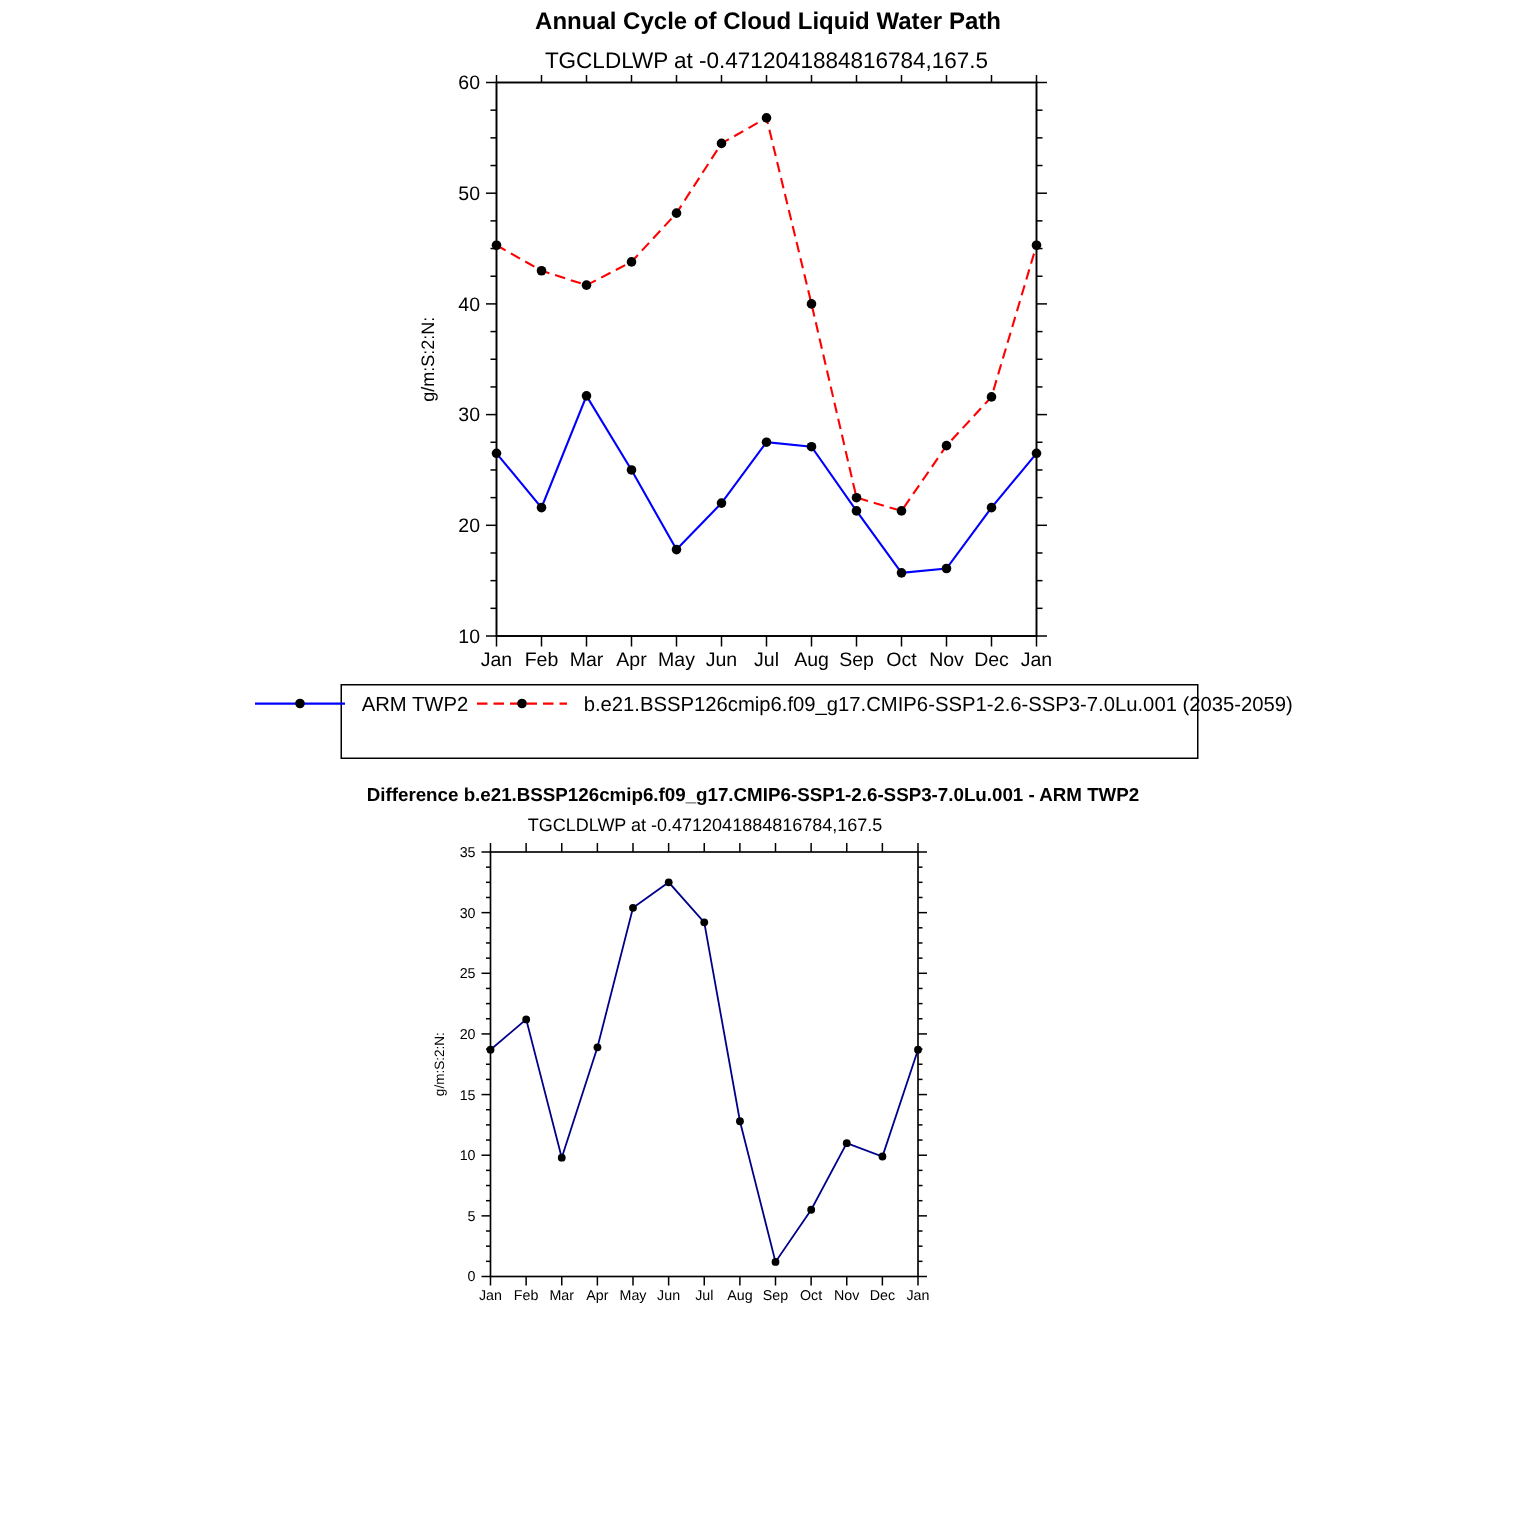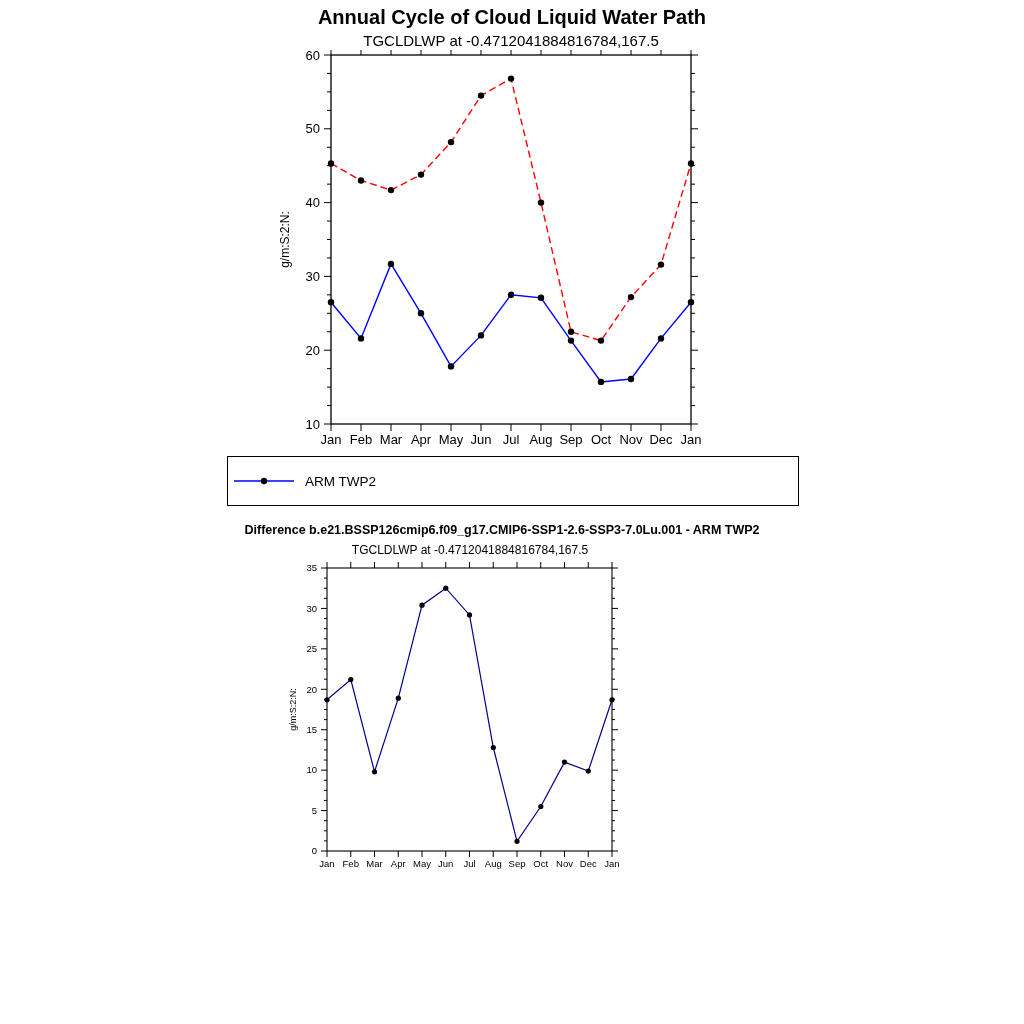--- a/index.html
+++ b/index.html
@@ -7,30 +7,30 @@
     width: 1024px; height: 1024px;
     background: #ffffff;
     position: relative;
     font-family: "Liberation Sans", sans-serif;
     color: #000;
     overflow: hidden;
   }
   .abs { position: absolute; }
   .chart-title { text-align: center; font-weight: bold; white-space: nowrap; }
   .chart-subtitle { text-align: center; white-space: nowrap; }
-  .top-title    { left: 0; top: 6px;  width: 1024px; font-size: 20px; }
+  .top-title    { left: 0; top: 6px;  width: 1024px; font-size: 16px; }
   .top-subtitle { left: 0; top: 32px; width: 1022px; font-size: 15px; }
   .bottom-title    { left: 0; top: 523px; width: 940px; font-size: 12.5px; padding-left: 32px; }
   .bottom-subtitle { left: 0; top: 543px; width: 940px; font-size: 12px; }
   #chart-top    { left: 250px; top: 50px;  width: 520px; height: 402px; }
   #chart-bottom { left: 280px; top: 560px; width: 372px; height: 312px; }
   .legend {
     left: 227px; top: 456px; width: 572px; height: 50px;
     border: 1px solid #000; box-sizing: border-box;
-    display: flex; flex-direction: column; justify-content: center;
+    display: flex; flex-direction: row; justify-content: center;
   }
   .legend-row { display: flex; align-items: center; height: 24px; padding-left: 5px; }
   .legend-sample { width: 64px; height: 12px; flex: 0 0 auto; }
   .legend-label { margin-left: 8px; font-size: 13.5px; white-space: nowrap; }
   svg text { font-family: "Liberation Sans", sans-serif; }
 </style>
 </head>
 <body>
 
 <div class="abs chart-title top-title">Annual Cycle of Cloud Liquid Water Path</div>
@@ -163,20 +163,27 @@
     <rect x="81" y="5" width="360" height="369" fill="none" stroke="#000" stroke-width="1.3"></rect>
   </svg>
 
 <div class="abs legend">
   <div class="legend-row">
     <svg class="legend-sample" xmlns="http://www.w3.org/2000/svg">
         <line x1="1" y1="6" x2="61" y2="6" stroke="#0000ff" stroke-width="1.5"></line>
         <circle cx="31" cy="6" r="3.2" fill="#000000"></circle>
       </svg>
     <span class="legend-label">ARM TWP2</span>
+  </div>
+  <div class="legend-row">
+    <svg class="legend-sample" xmlns="http://www.w3.org/2000/svg">
+        <line x1="1" y1="6" x2="61" y2="6" stroke="#ff0000" stroke-width="1.5" stroke-dasharray="7,4"></line>
+        <circle cx="31" cy="6" r="3.2" fill="#000000"></circle>
+      </svg>
+    <span class="legend-label">b.e21.BSSP126cmip6.f09_g17.CMIP6-SSP1-2.6-SSP3-7.0Lu.001 (2035-2059)</span>
   </div>
 </div>
 
 <div class="abs chart-title bottom-title">Difference b.e21.BSSP126cmip6.f09_g17.CMIP6-SSP1-2.6-SSP3-7.0Lu.001 - ARM TWP2</div>
 <div class="abs chart-subtitle bottom-subtitle">TGCLDLWP at -0.4712041884816784,167.5</div>
 <svg id="chart-bottom" class="abs" xmlns="http://www.w3.org/2000/svg">
     <g stroke="#000" stroke-width="1">
       <line x1="47" y1="291" x2="41" y2="291"></line>
       <line x1="332" y1="291" x2="338" y2="291"></line>
       <line x1="47" y1="250.57142857142858" x2="41" y2="250.57142857142858"></line>

